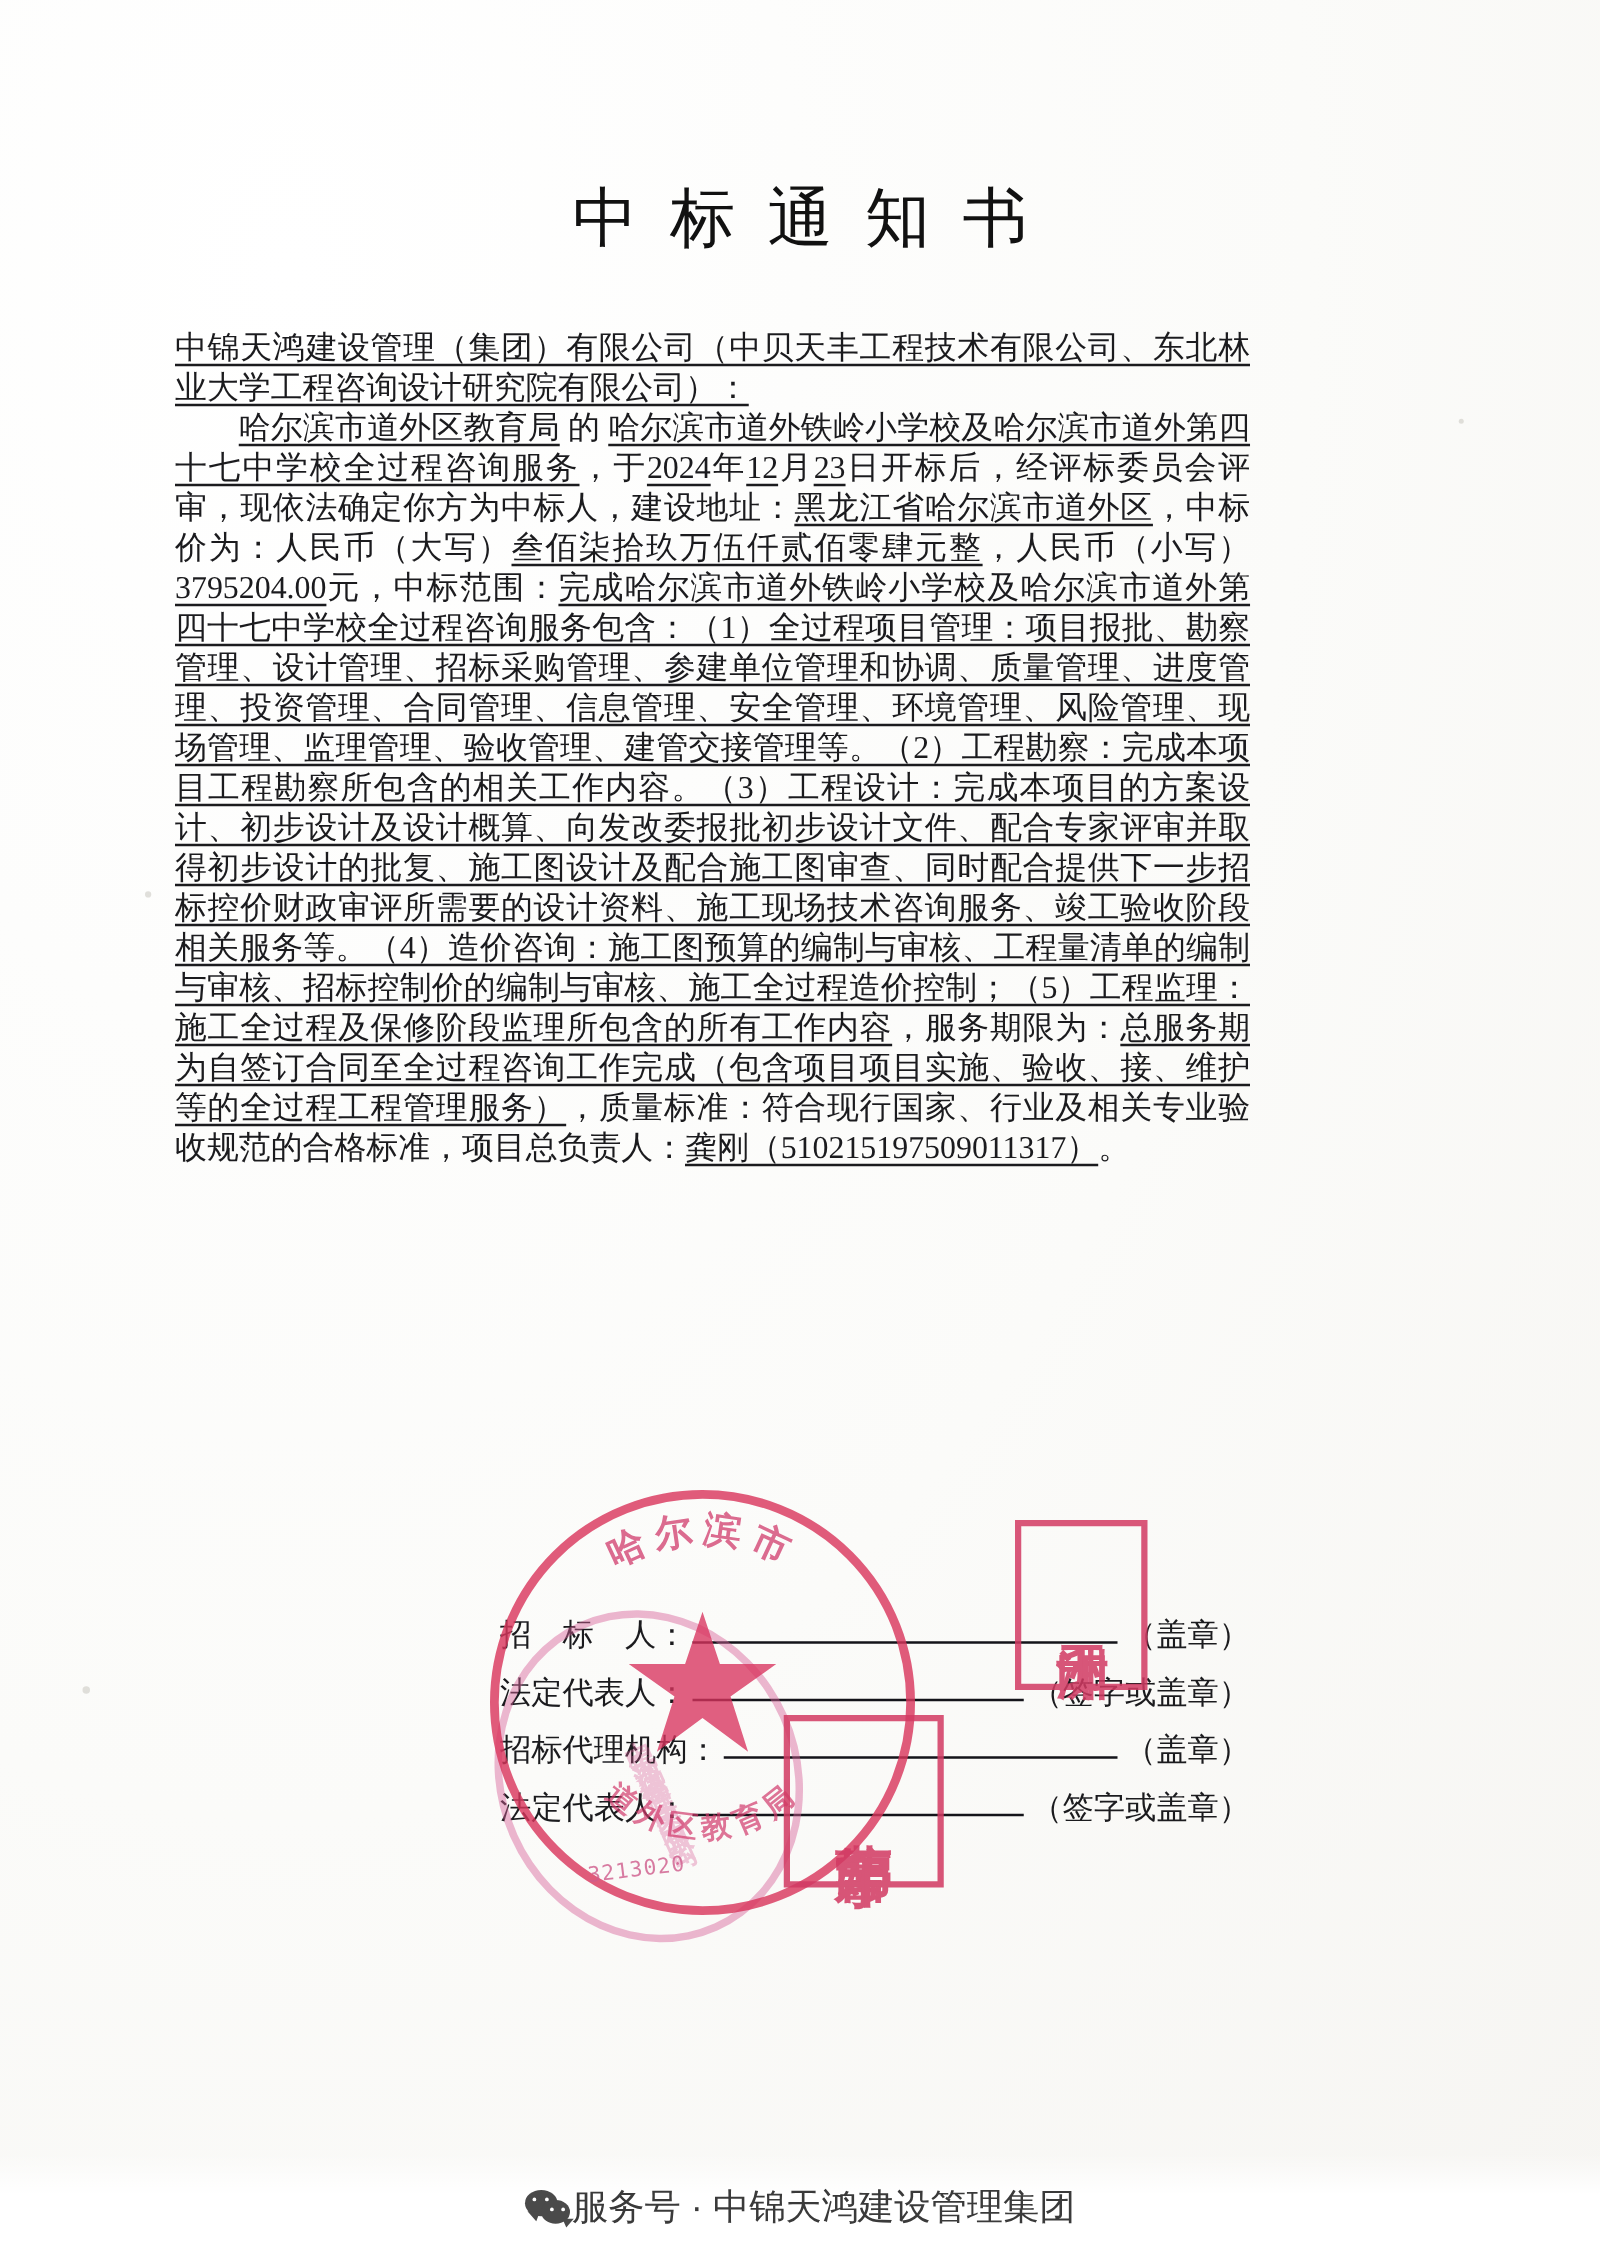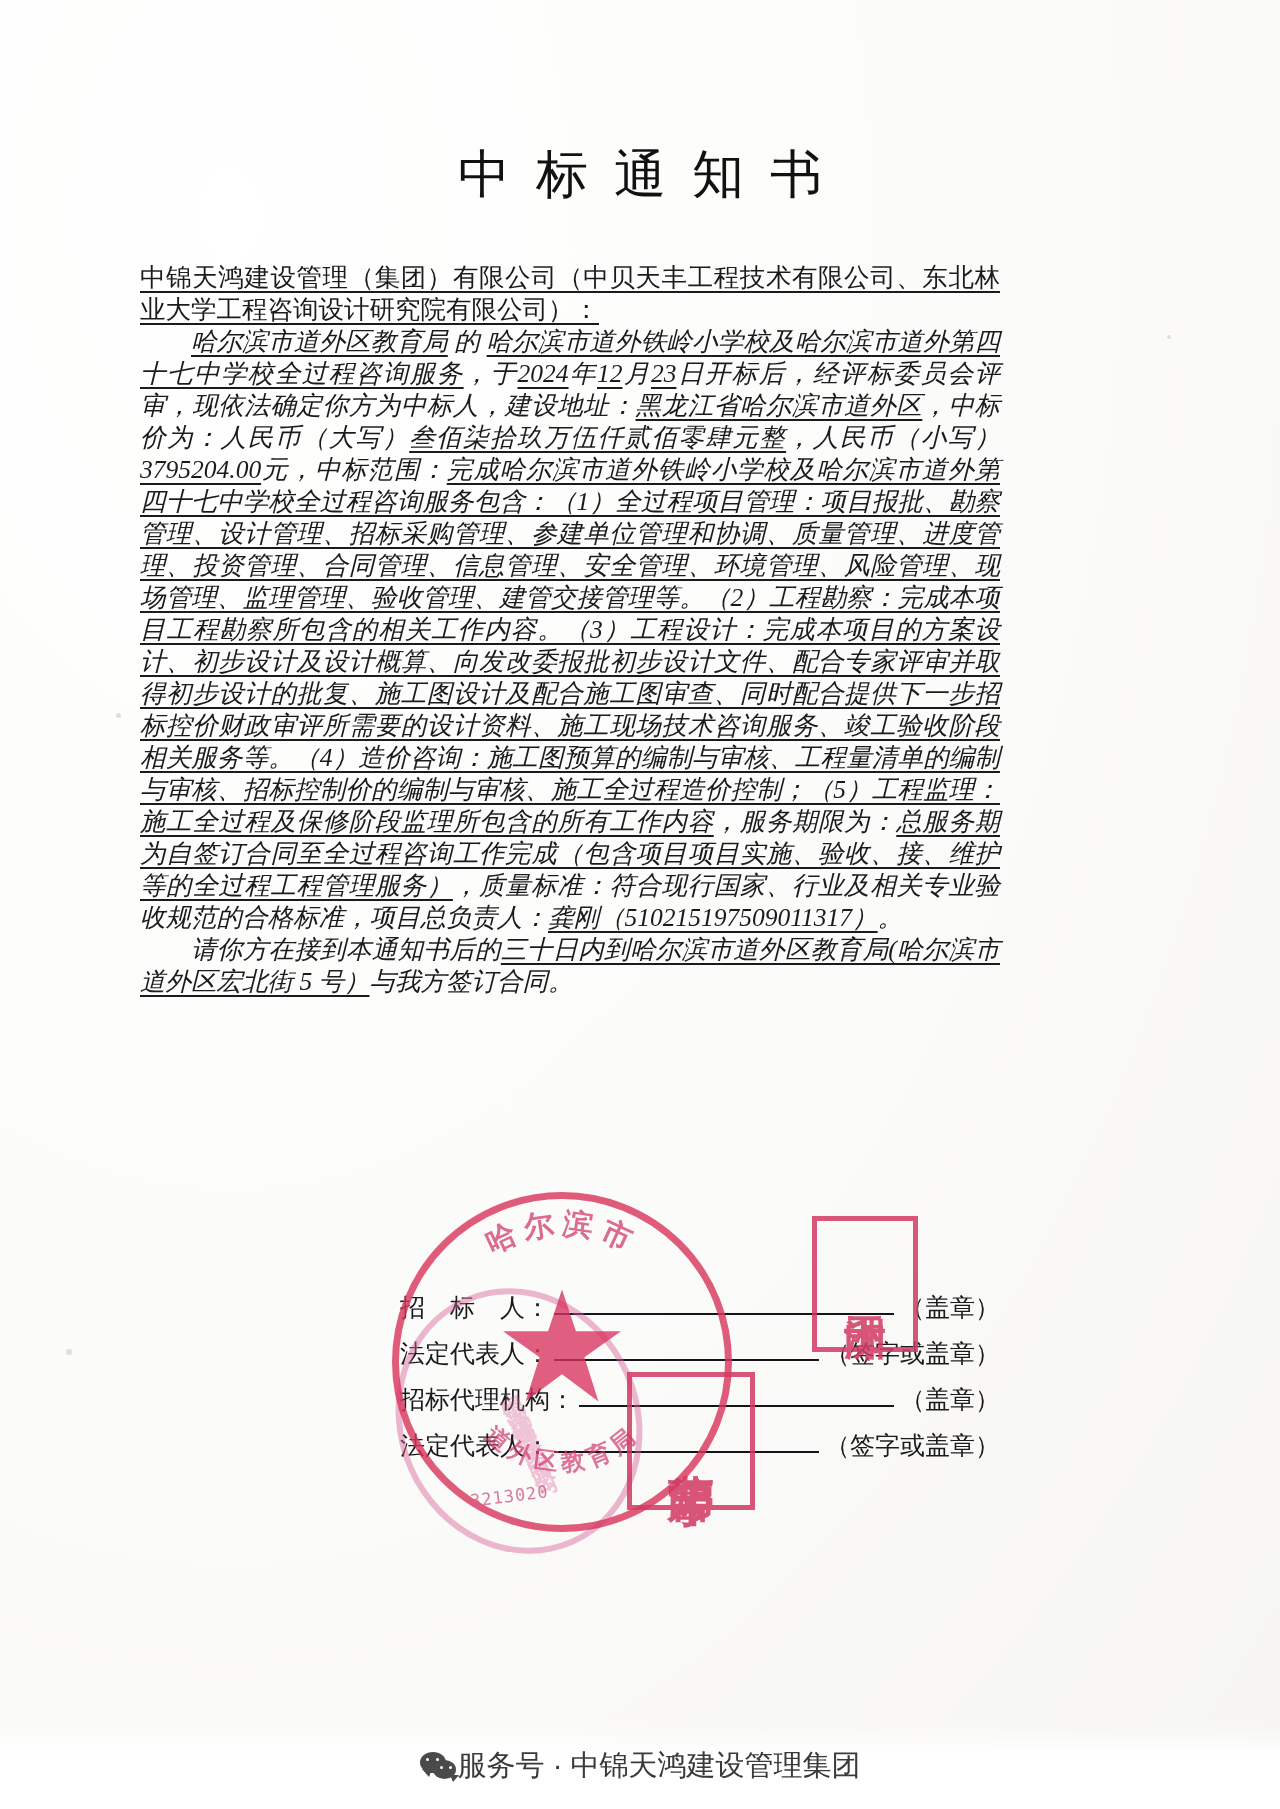--- a/index.html
+++ b/index.html
@@ -32,21 +32,21 @@
   #body {
     position:absolute;
     top:262px; left:140px; width:860px;
     font-size:25.5px;
     line-height:32px;
     text-align:justify;
     text-justify:inter-ideograph;
     color:#1b1b1e;
   }
   .para { margin:0 0 0 0; }
-  .indent2 { text-indent:2em;font-style:italic; }
+  .indent2 { text-indent:2em; }
   .u {
     text-decoration:underline;
     text-underline-offset:5px;
     text-decoration-thickness:1.6px;
   }
 
   
   #sign {
     position:absolute;
     left:400px; top:1278px; width:600px;
@@ -196,23 +196,20 @@
   <div id="body">
 
     <p class="para">
       <span class="u">中锦天鸿建设管理（集团）有限公司（中贝天丰工程技术有限公司、东北林业大学工程咨询设计研究院有限公司）：</span>
     </p>
 
     <p class="para indent2">
       <span class="u">哈尔滨市道外区教育局</span><span>&nbsp;的&nbsp;</span><span class="u">哈尔滨市道外铁岭小学校及哈尔滨市道外第四十七中学校全过程咨询服务</span><span>，于</span><span class="u">2024</span><span>年</span><span class="u">12</span><span>月</span><span class="u">23</span><span>日开标后，经评标委员会评审，现依法确定你方为中标人，建设地址：</span><span class="u">黑龙江省哈尔滨市道外区</span><span>，中标价为：人民币（大写）</span><span class="u">叁佰柒拾玖万伍仟贰佰零肆元整</span><span>，人民币（小写）</span><span class="u">3795204.00</span><span>元，</span><span>中标范围：</span><span class="u">完成哈尔滨市道外铁岭小学校及哈尔滨市道外第四十七中学校全过程咨询服务包含：（1）全过程项目管理：项目报批、勘察管理、设计管理、招标采购管理、参建单位管理和协调、质量管理、进度管理、投资管理、合同管理、信息管理、安全管理、环境管理、风险管理、现场管理、监理管理、验收管理、建管交接管理等。（2）工程勘察：完成本项目工程勘察所包含的相关工作内容。（3）工程设计：完成本项目的方案设计、初步设计及设计概算、向发改委报批初步设计文件、配合专家评审并取得初步设计的批复、施工图设计及配合施工图审查、同时配合提供下一步招标控价财政审评所需要的设计资料、施工现场技术咨询服务、竣工验收阶段相关服务等。（4）造价咨询：施工图预算的编制与审核、工程量清单的编制与审核、招标控制价的编制与审核、施工全过程造价控制；（5）工程监理：施工全过程及保修阶段监理所包含的所有工作内容</span><span>，服务期限为：</span><span class="u">总服务期为自签订合同至全过程咨询工作完成（包含项目项目实施、验收、接、维护等的全过程工程管理服务）</span><span>，质量标准：符合现行国家、行业及相关专业验收规范的合格标准，项目总负责人：</span><span class="u">龚刚（510215197509011317）</span><span>。</span>
     </p>
 
-    <p class="para indent2">
-      <span>请你方在接到本通知书后的</span><span class="u">三十日内到</span><span class="u">哈尔滨市道外区教育局(哈尔滨市道外区宏北街 5 号）</span><span>与我方签订合同。</span>
-    </p>
 
   </div>
 
   <div id="sign">
 
     <div class="sline">
       <span class="slabel">招　标　人：</span>
       <span class="rule"></span>
       <span class="note">（盖章）</span>
     </div>

